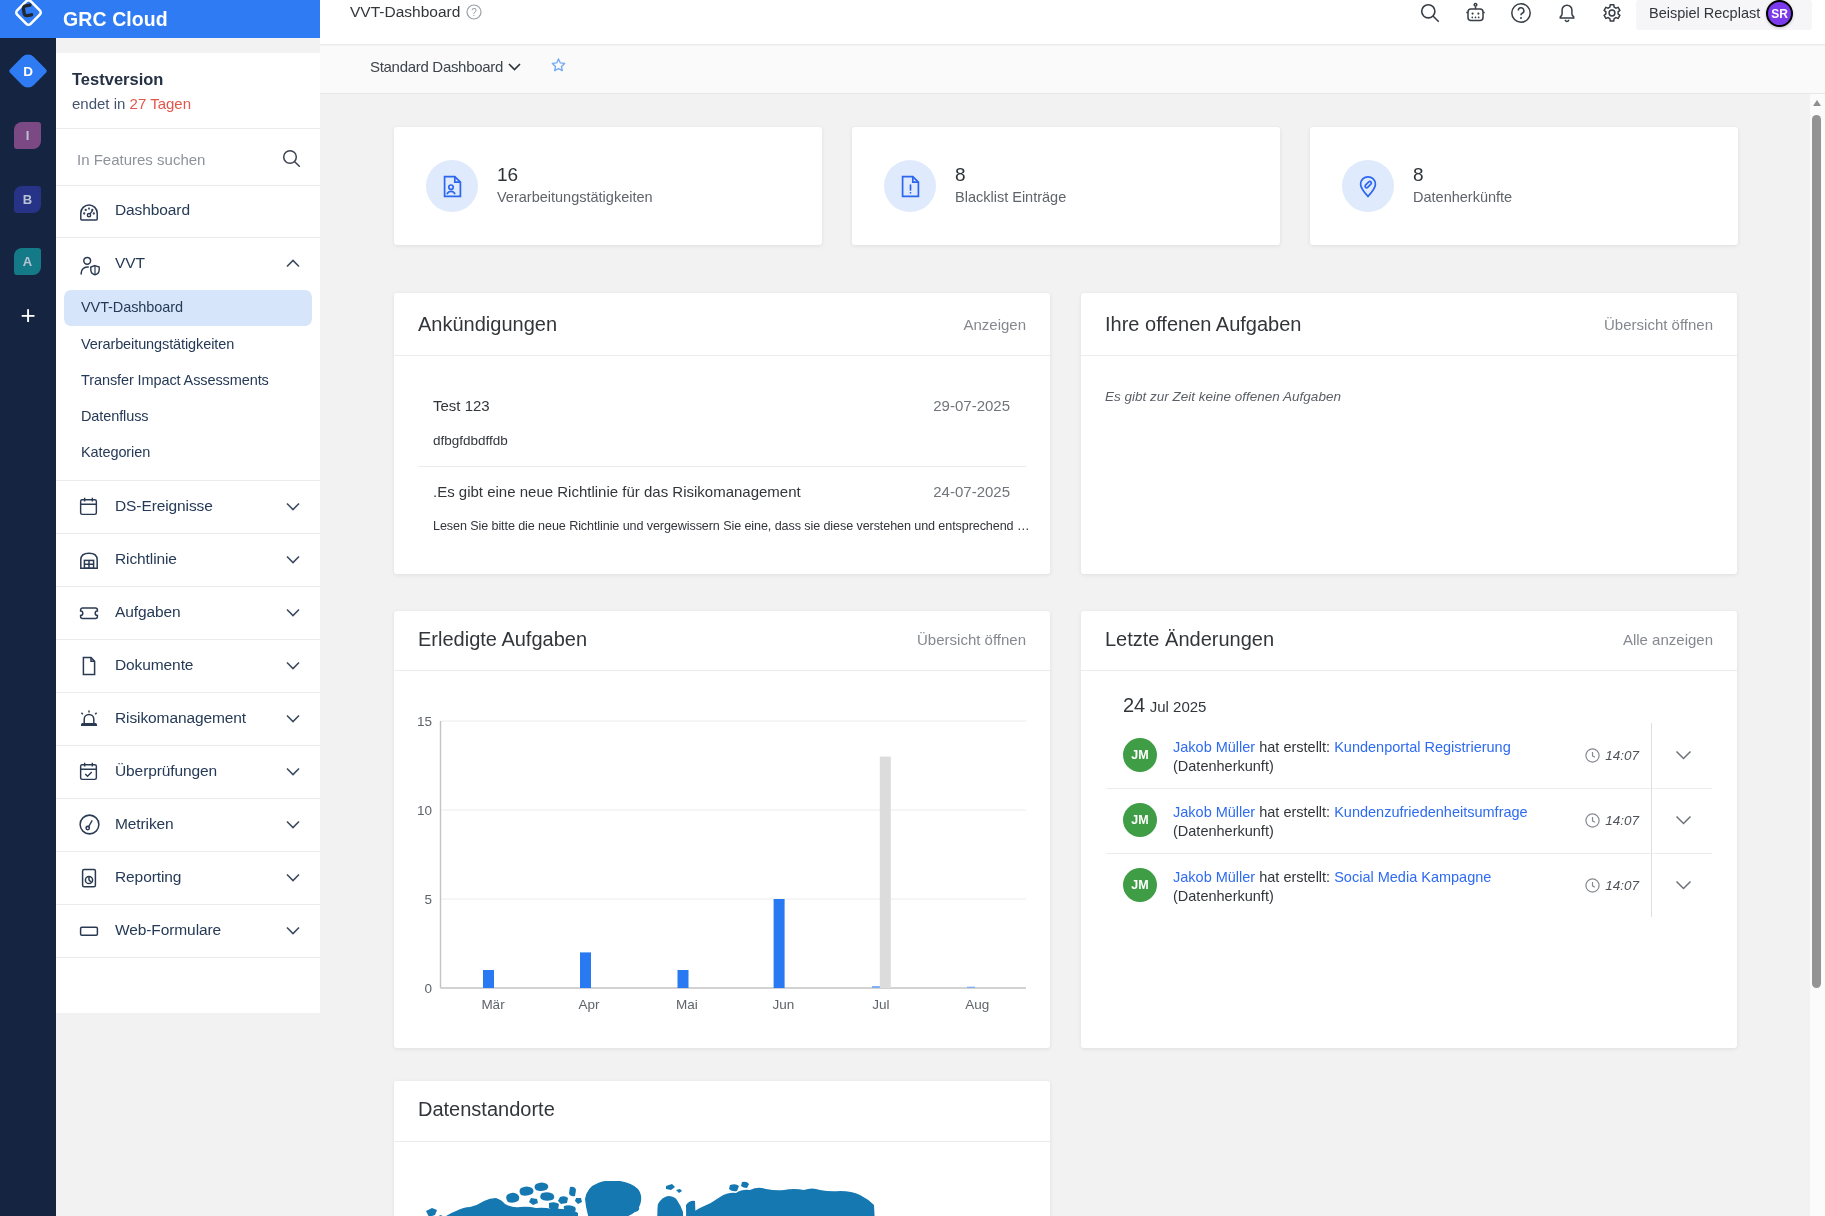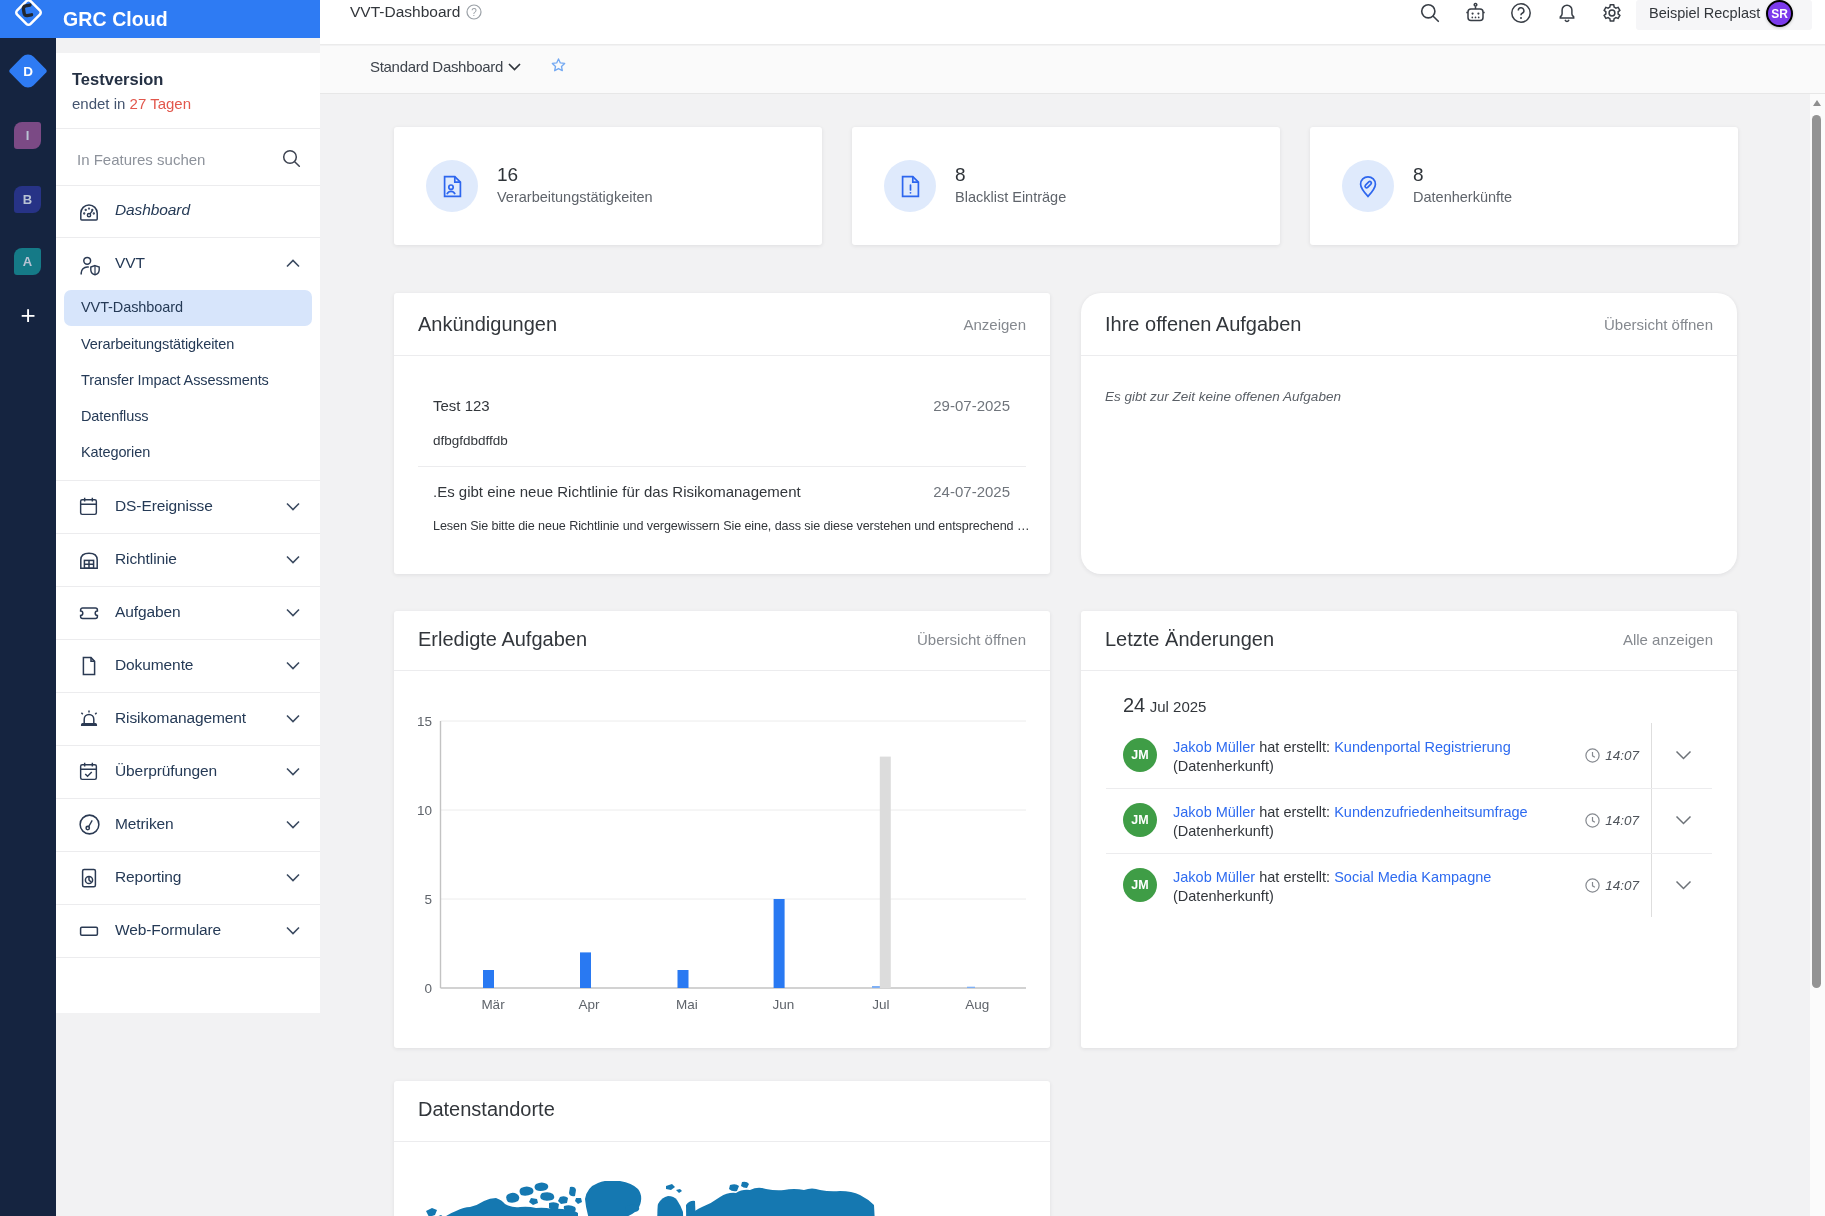--- a/index.html
+++ b/index.html
@@ -81,21 +81,21 @@
   <svg class="micon" style="top:147px;" width="24" height="24" viewBox="0 0 24 24" fill="none" stroke="#2b3a53" stroke-width="1.5">
     <path d="M3.8 19 v-5.8 a8.2 8.2 0 0 1 16.4 0 V19 a1 1 0 0 1 -1 1 h-14.4 a1 1 0 0 1 -1-1 z"></path>
     <circle cx="12" cy="15.2" r="1.6"></circle>
     <path d="M13 13.9 l2.6-3.6" stroke-width="1.4"></path>
     <circle cx="7.2" cy="13.5" r="0.4" fill="#2b3a53"></circle>
       <circle cx="8.7" cy="10" r="0.4" fill="#2b3a53"></circle>
       <circle cx="12" cy="8.6" r="0.4" fill="#2b3a53"></circle>
       <circle cx="15.3" cy="10" r="0.4" fill="#2b3a53"></circle>
       <circle cx="16.8" cy="13.5" r="0.4" fill="#2b3a53"></circle>
   </svg>
-  <div class="mlabel" style="top:148px;font-style:italic;">Dashboard</div>
+  <div class="mlabel" style="top:148px;">Dashboard</div>
 
   <svg class="micon" style="top:200px;" width="26" height="26" viewBox="0 0 26 26" fill="none" stroke="#2b3a53" stroke-width="1.5">
     <circle cx="10.2" cy="7.8" r="3.4"></circle>
     <path d="M4.2 21.5 v-1.6 a6 6 0 0 1 6-6 h1.6"></path>
     <path d="M18 12.6 l4.2 1.5 v3 a5.2 5.2 0 0 1 -4.2 4.6 a5.2 5.2 0 0 1 -4.2-4.6 v-3 z" stroke-width="1.4"></path>
     <path d="M18 13 v8.8" stroke-width="1.2"></path>
   </svg>
   <div class="mlabel" style="top:201px;">VVT</div>
   <svg class="mchev" style="top:206px;" width="14" height="9" viewBox="0 0 14 9" fill="none" stroke="#3b4a60" stroke-width="1.6">
       <path d="M1 7.5 L7 1.5 L13 7.5"></path>
@@ -284,21 +284,21 @@
   <div class="cardline" style="top:62px;"></div>
   <div style="position:absolute;left:39px;top:104px;font-size:15px;">Test 123</div>
   <div style="position:absolute;right:40px;top:104px;font-size:15px;color:#70757c;">29-07-2025</div>
   <div style="position:absolute;left:39px;top:140px;font-size:13.5px;">dfbgfdbdffdb</div>
   <div class="cardline" style="top:173px;left:24px;width:608px;"></div>
   <div style="position:absolute;left:39px;top:190px;font-size:15px;">.Es gibt eine neue Richtlinie für das Risikomanagement</div>
   <div style="position:absolute;right:40px;top:190px;font-size:15px;color:#70757c;">24-07-2025</div>
   <div style="position:absolute;left:39px;top:226px;font-size:12.6px;white-space:nowrap;letter-spacing:-0.1px;">Lesen Sie bitte die neue Richtlinie und vergewissern Sie eine, dass sie diese verstehen und entsprechend …</div>
 </div>
 
-<div class="card" id="cardOff" style="left:1081px;top:293px;width:656px;height:281px;border-radius:20px;">
+<div class="card" id="cardOff" style="left:1081px;top:293px;width:656px;height:281px;">
   <div class="cardtitle" style="top:20px;">Ihre offenen Aufgaben</div>
   <div class="cardaction" style="top:23px;">Übersicht öffnen</div>
   <div class="cardline" style="top:62px;"></div>
   <div style="position:absolute;left:24px;top:96px;font-size:13.5px;font-style:italic;color:#5a5f66;">Es gibt zur Zeit keine offenen Aufgaben</div>
 </div>
 
 <div class="card" id="cardChart" style="left:394px;top:611px;width:656px;height:437px;">
   <div class="cardtitle" style="top:17px;">Erledigte Aufgaben</div>
   <div class="cardaction" style="top:20px;">Übersicht öffnen</div>
   <div class="cardline" style="top:59px;"></div>

